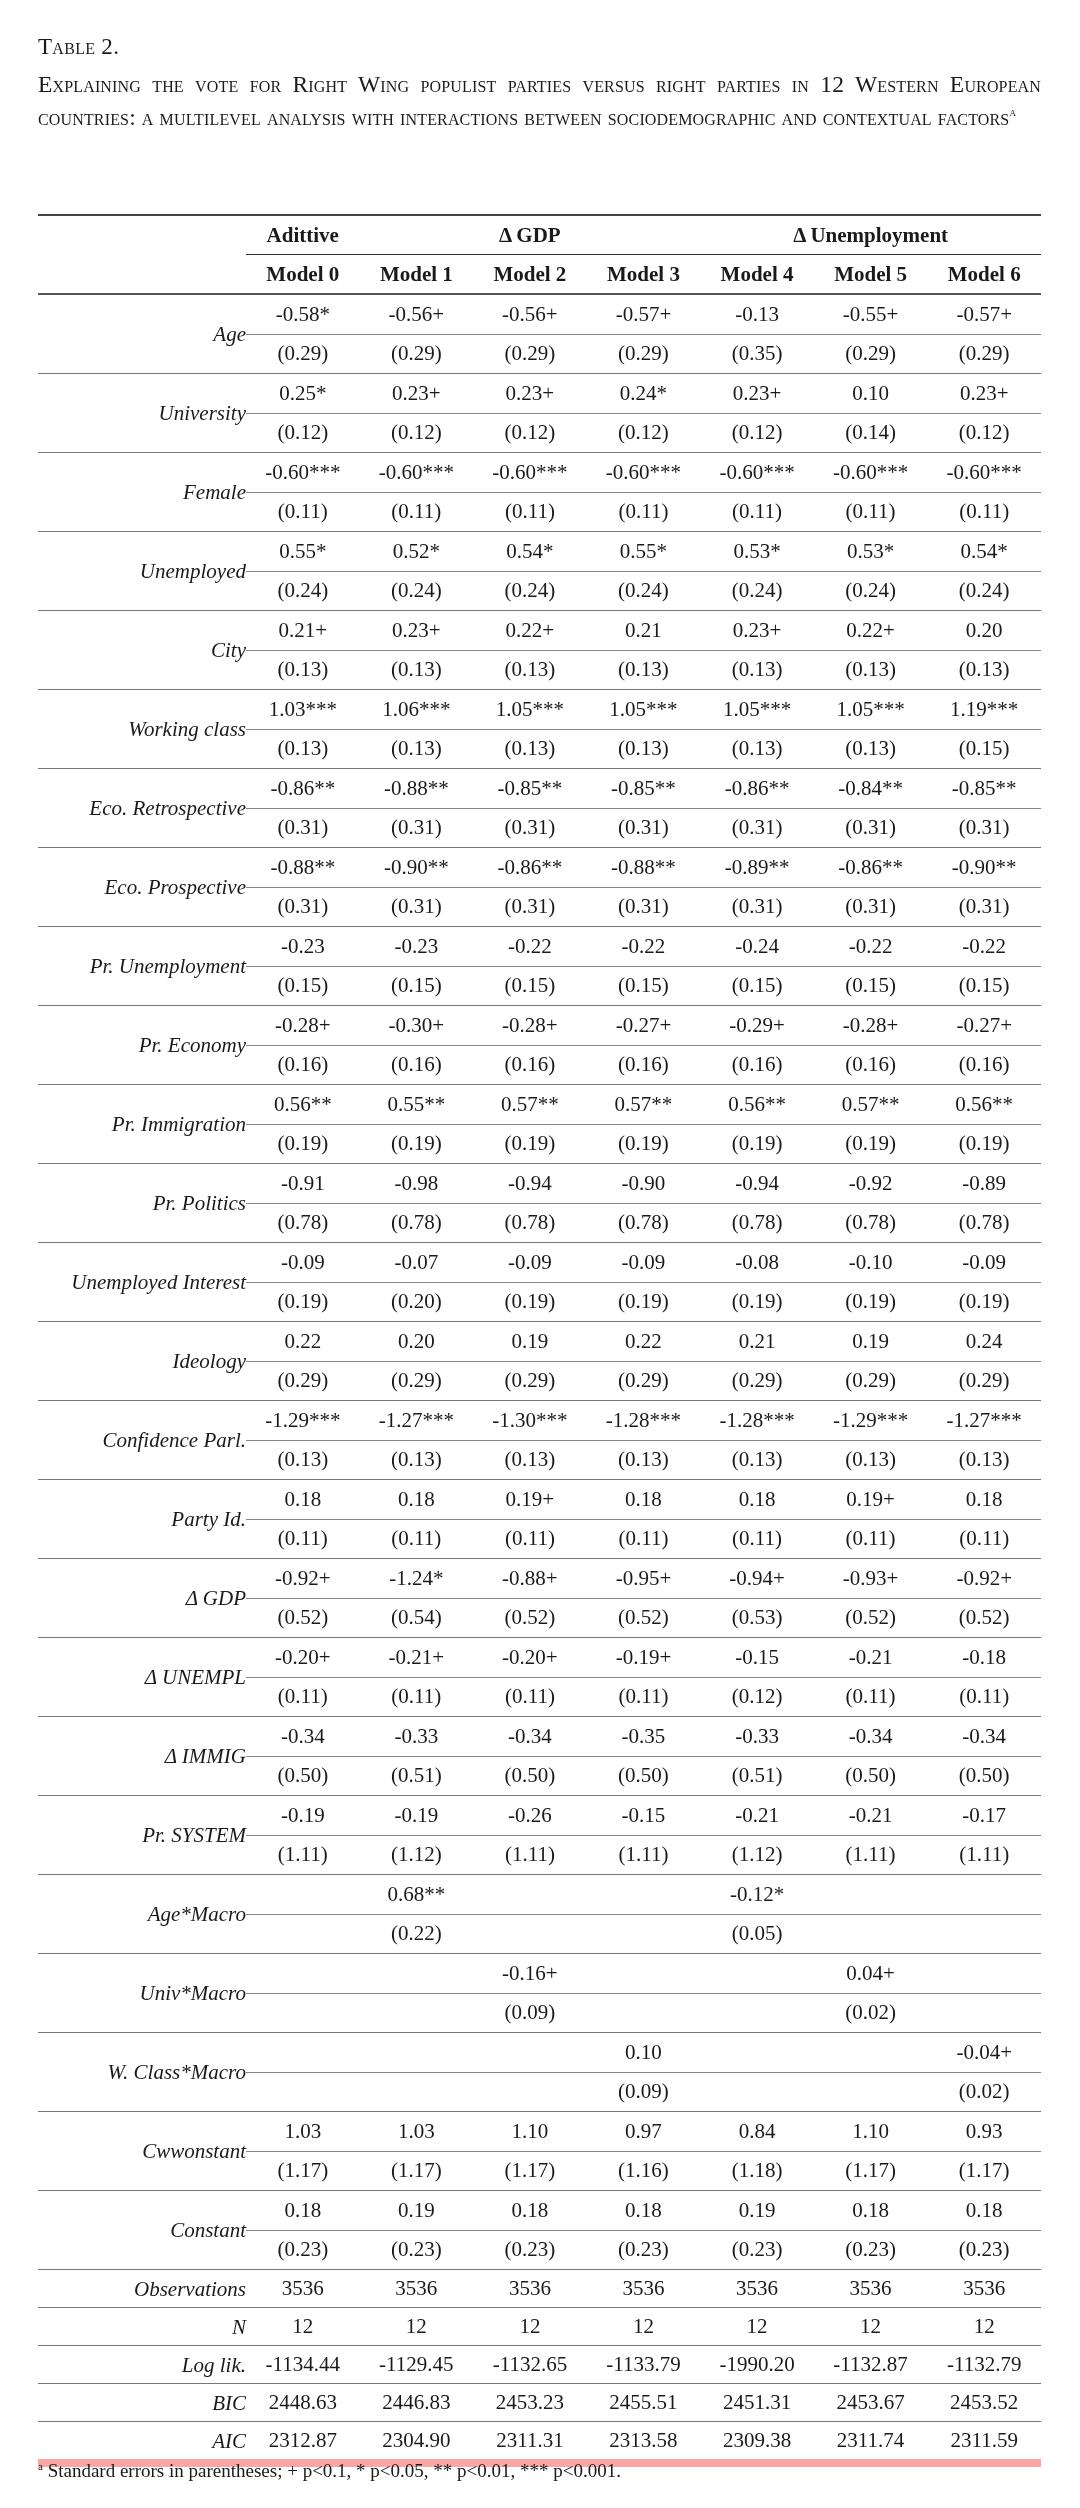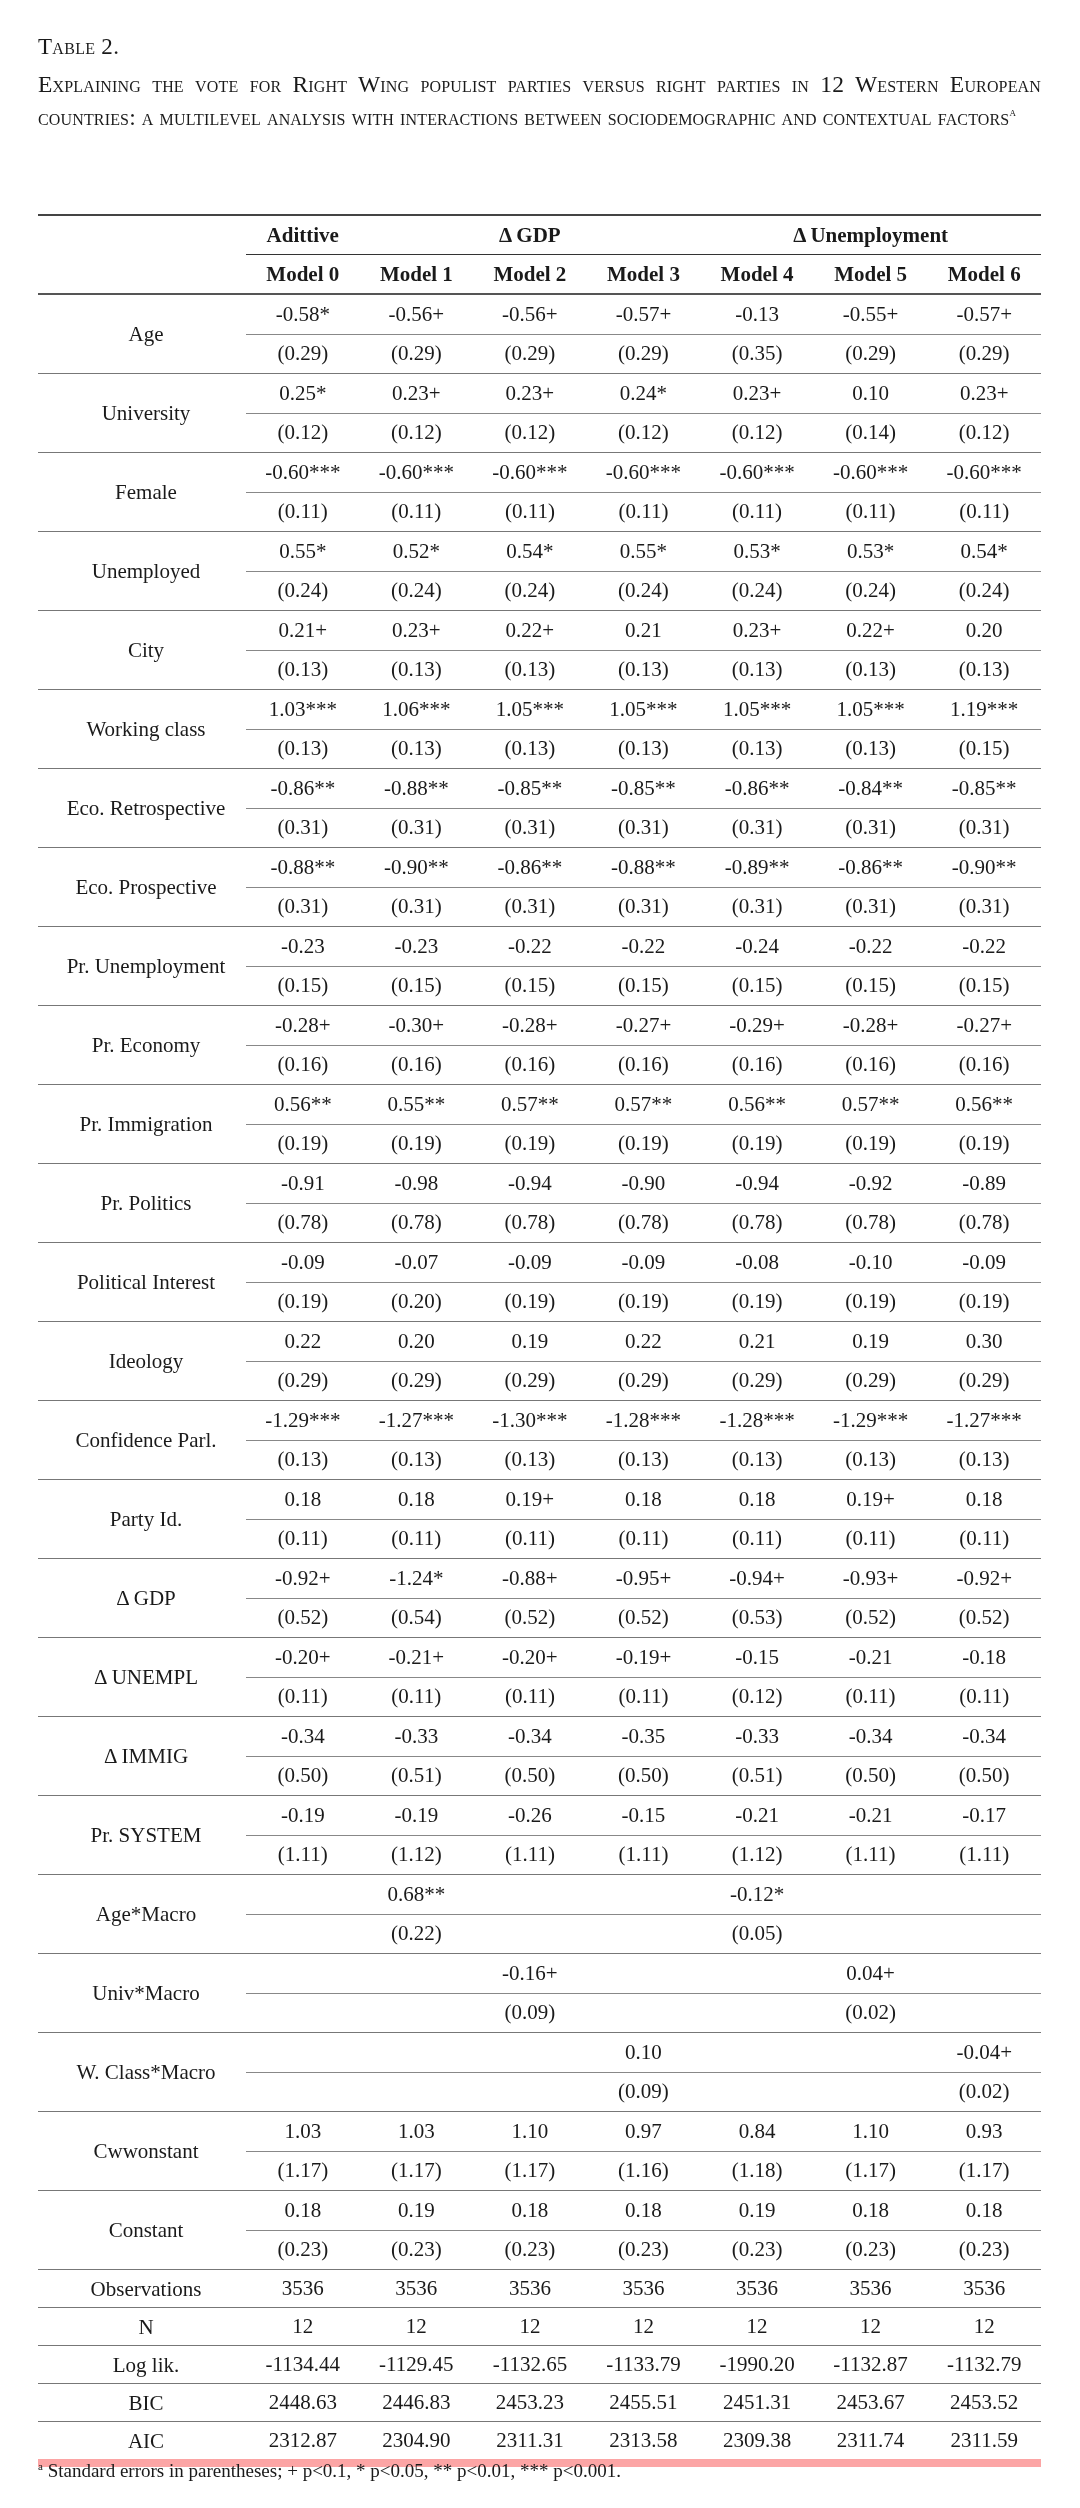--- a/index.html
+++ b/index.html
@@ -5,21 +5,21 @@
   html, body { margin: 0; padding: 0; background: #ffffff; }
   body { width: 1080px; height: 2508px; position: relative; overflow: hidden;
          font-family: "Liberation Serif", "DejaVu Serif", serif; color: #1a1a1a; }
   .page { position: absolute; left: 38px; top: 0; width: 1003px; }
   .table-label { position: absolute; top: 34px; left: 0; font-size: 23px; font-variant: small-caps; letter-spacing: 0.3px; }
   .caption { position: absolute; top: 70px; left: 0; width: 1003px; font-size: 23.5px; line-height: 28px;
              font-variant: small-caps; text-align: justify; text-align-last: left; letter-spacing: 0.15px; }
   .caption sup { font-size: 13px; }
   table { position: absolute; top: 214px; left: 0; width: 1003px; border-collapse: collapse; font-size: 21px; }
   th, td { padding: 0; text-align: center; height: 38.5px; vertical-align: middle; }
-  .label-col { width: 200px; text-align: center; padding-left: 8px; font-size: 21px; line-height: 24px; }
+  .label-col { width: 200px; text-align: right; padding-left: 8px; font-size: 21px; line-height: 24px; font-style: italic; }
   th.group { font-weight: bold; height: 37px; }
   th.model { font-weight: bold; height: 37px; }
   tr.top-rule th { border-top: 2px solid #444; }
   tr.group-row th.group { border-bottom: 1.5px solid #333; }
   tr.model-row th { border-bottom: 2px solid #555; }
   tr.coef td { border-top: 1.6px solid #777; }
   tr.coef td.data { border-bottom: 1.4px solid #888; }
   tr.single td { border-top: 1.6px solid #777; height: 37px; margin-left: 39px; }
   tr.last td { border-bottom: 8px solid #fca5a5; }
   .footnote { position: absolute; top: 2428px; left: 0; font-size: 19px; margin-top: 32px; }
@@ -274,21 +274,21 @@
         <tr class="se">
           <td>(0.78)</td>
           <td>(0.78)</td>
           <td>(0.78)</td>
           <td>(0.78)</td>
           <td>(0.78)</td>
           <td>(0.78)</td>
           <td>(0.78)</td>
         </tr>
         <tr class="coef">
-          <td class="label-col" rowspan="2">Political Interest</td>
+          <td class="label-col" rowspan="2">Unemployed Interest</td>
           <td class="data">-0.09</td>
           <td class="data">-0.07</td>
           <td class="data">-0.09</td>
           <td class="data">-0.09</td>
           <td class="data">-0.08</td>
           <td class="data">-0.10</td>
           <td class="data">-0.09</td>
         </tr>
         <tr class="se">
           <td>(0.19)</td>
@@ -300,21 +300,21 @@
           <td>(0.19)</td>
         </tr>
         <tr class="coef">
           <td class="label-col" rowspan="2">Ideology</td>
           <td class="data">0.22</td>
           <td class="data">0.20</td>
           <td class="data">0.19</td>
           <td class="data">0.22</td>
           <td class="data">0.21</td>
           <td class="data">0.19</td>
-          <td class="data">0.30</td>
+          <td class="data">0.24</td>
         </tr>
         <tr class="se">
           <td>(0.29)</td>
           <td>(0.29)</td>
           <td>(0.29)</td>
           <td>(0.29)</td>
           <td>(0.29)</td>
           <td>(0.29)</td>
           <td>(0.29)</td>
         </tr>

